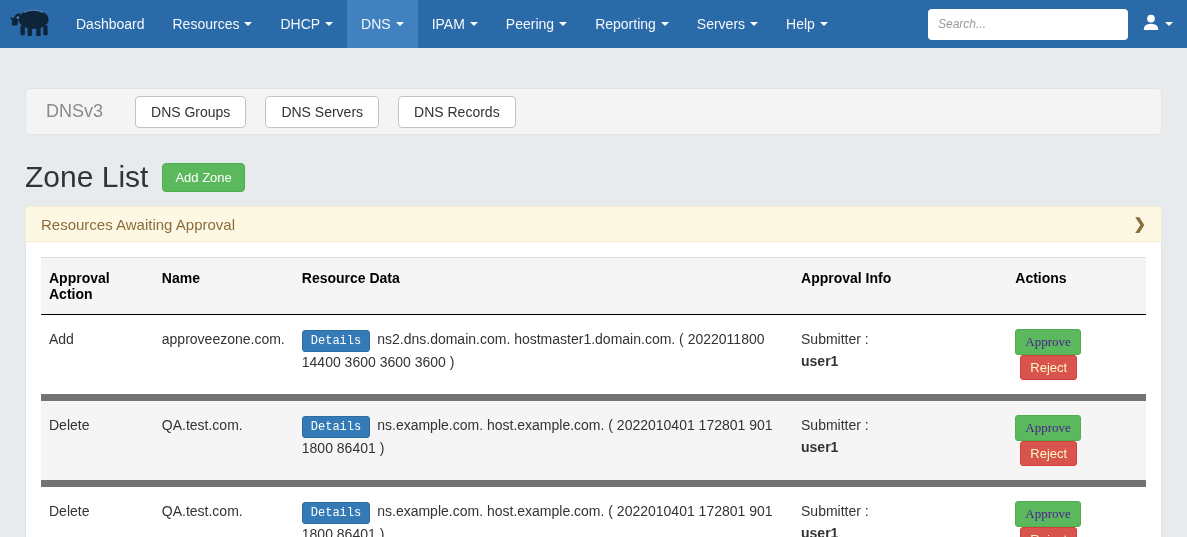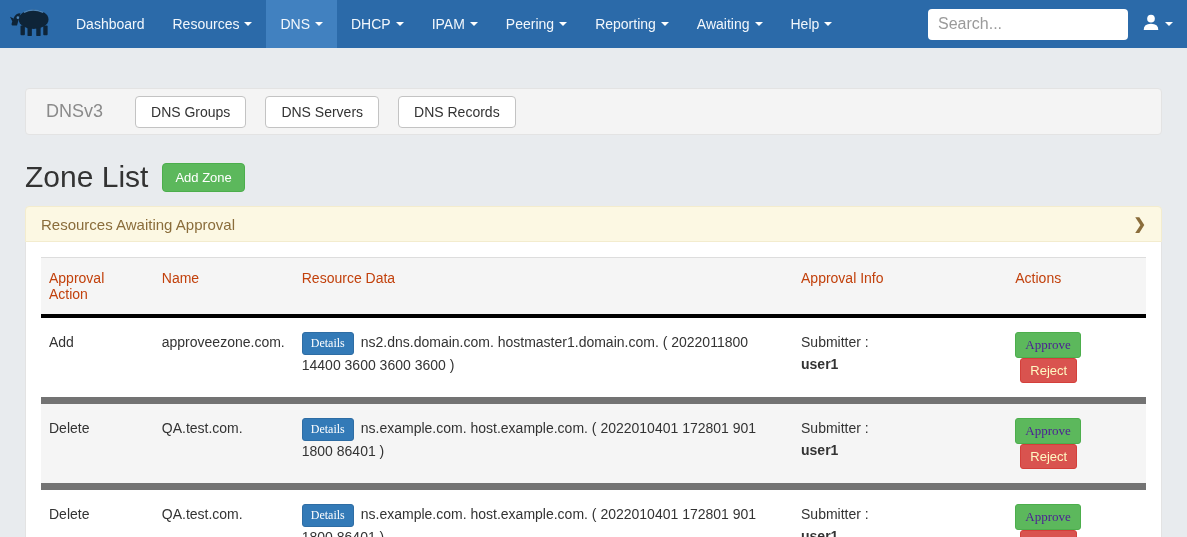--- a/index.html
+++ b/index.html
@@ -59,23 +59,24 @@
     border-radius: 4px;
     overflow: hidden;
     height: 31px;
     width: 200px;
   }
   .search-group input {
     border: none;
     outline: none;
     flex: 1;
     padding: 0 10px;
-    font-size: 16px;
+    font-size: 12px;
     font-family: "Liberation Sans", sans-serif;
     color: #333;
+    font-style: italic;
   }
   .search-group input::placeholder { color: #9a9a9a; }
   .user-menu {
     display: flex;
     align-items: center;
     margin-left: 14px;
     cursor: pointer;
   }
 
   
@@ -155,25 +156,25 @@
   }
 
   table.approval {
     width: 100%;
     border-collapse: collapse;
     border-top: 1px solid #ddd;
     font-size: 14px;
   }
   table.approval th {
     text-align: left;
-    font-weight: normal;
-    color: #c2410c;
+    font-weight: bold;
+    color: #000000;
     padding: 12px 8px;
     background: #f5f5f5;
-    border-bottom: 4px solid #000000;
+    border-bottom: 1px solid #000000;
     vertical-align: top;
   }
   table.approval td {
     padding: 14px 8px;
     border-bottom: 7px solid #737373;
     vertical-align: top;
     line-height: 1.55;
   }
   table.approval tr.stripe td { background: #f5f5f5; }
   .col-action { width: 113px; }
@@ -181,21 +182,21 @@
   .col-data   { width: 501px; }
   .col-info   { width: 215px; }
   .col-actions{ width: 139px; }
 
   .btn-details {
     background: #337ab7;
     border: 1px solid #2e6da4;
     color: #fff;
     border-radius: 3px;
     font-size: 12px;
-    font-family: Liberation Serif, serif;
+    font-family: Liberation Mono, monospace;
     padding: 3px 8px;
     margin-right: 7px;
     cursor: pointer;
   }
   .btn-approve {
     background: #5cb85c;
     border: 1px solid #4cae4c;
     color: #4c1d95;
     border-radius: 3px;
     font-size: 13px;
@@ -239,42 +240,42 @@
   </div>
 
   <div class="nav-items">
     <div class="nav-item">
       <span>Dashboard</span>
     </div>
     <div class="nav-item">
       <span>Resources</span>
       <span class="caret"></span>
     </div>
+    <div class="nav-item">
+      <span>DHCP</span>
+      <span class="caret"></span>
+    </div>
     <div class="nav-item active">
       <span>DNS</span>
       <span class="caret"></span>
     </div>
     <div class="nav-item">
-      <span>DHCP</span>
-      <span class="caret"></span>
-    </div>
-    <div class="nav-item">
       <span>IPAM</span>
       <span class="caret"></span>
     </div>
     <div class="nav-item">
       <span>Peering</span>
       <span class="caret"></span>
     </div>
     <div class="nav-item">
       <span>Reporting</span>
       <span class="caret"></span>
     </div>
     <div class="nav-item">
-      <span>Awaiting</span>
+      <span>Servers</span>
       <span class="caret"></span>
     </div>
     <div class="nav-item">
       <span>Help</span>
       <span class="caret"></span>
     </div>
   </div>
 
   <div class="navbar-right">
     <div class="search-group">

